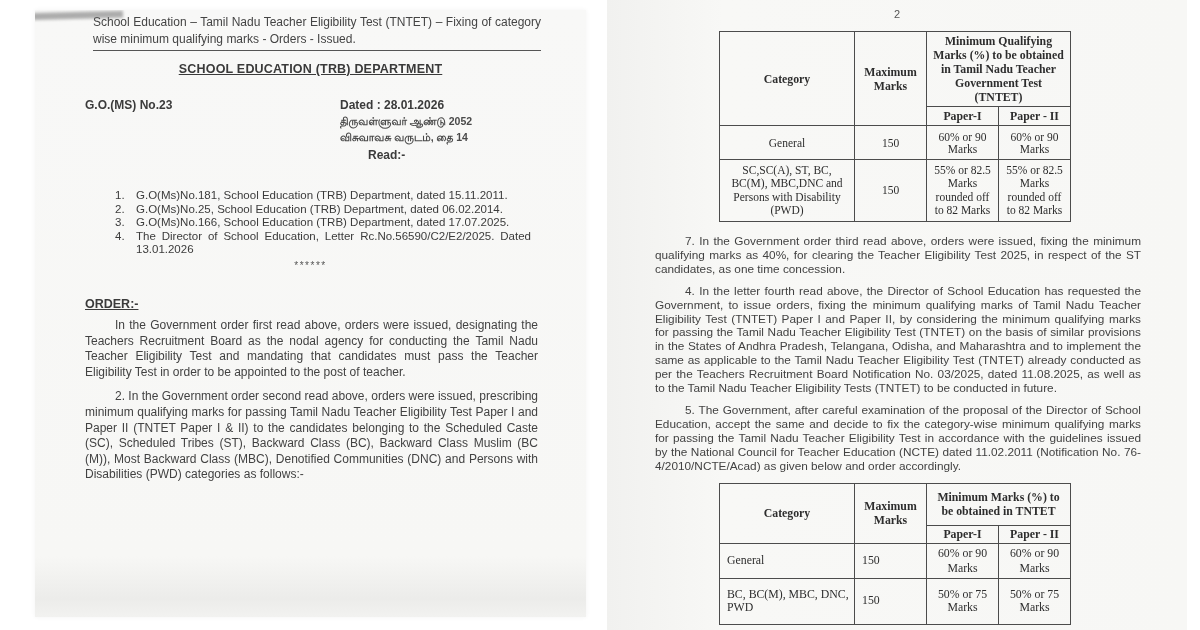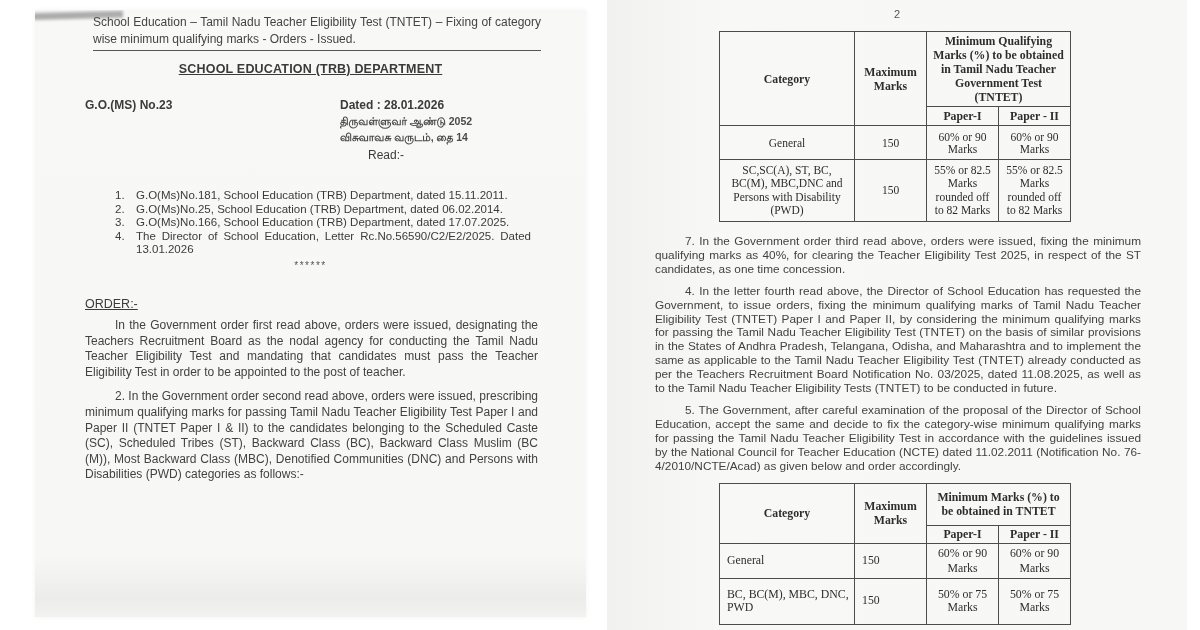--- a/index.html
+++ b/index.html
@@ -35,25 +35,25 @@
   }
   .dept-title {
     margin-top:11px; text-align:center; font-weight:bold; font-size:12.5px;
     text-decoration:underline; letter-spacing:.2px; color:#3a3a3a;
   }
   .go-block { position:relative; height:88px; margin-top:22px; font-size:12px; }
   .go-no   { position:absolute; left:50px; top:0; font-weight:bold; }
   .dated   { position:absolute; left:305px; top:0; font-weight:bold; }
   .tamil-1 { position:absolute; left:305px; top:17px; font-size:10.5px; font-weight:bold; color:#4a4a4a; }
   .tamil-2 { position:absolute; left:305px; top:33px; font-size:10.5px; font-weight:bold; color:#4a4a4a; }
-  .read-label { position:absolute; left:305px; top:50px; font-weight:normal;padding-left:28px; }
+  .read-label { position:absolute; left:305px; top:50px; font-weight:bold;padding-left:28px; }
   .read-list { margin:3px 55px 0 80px; font-size:11.5px; line-height:13.6px; }
   .read-item { display:grid; grid-template-columns:18px 1fr; column-gap:3px; text-align:justify; }
   .stars { text-align:center; font-size:10px; letter-spacing:1.5px; margin:3px 0 0 0; color:#555; }
-  .order-label { margin:26px 0 0 50px; font-weight:normal; font-size:12.5px; text-decoration:underline; }
+  .order-label { margin:26px 0 0 50px; font-weight:bold; font-size:12.5px; text-decoration:underline; }
   .body-para {
     margin:7px 48px 0 50px; font-size:12px; line-height:15.6px;
     text-align:justify; text-indent:30px; color:#424242;
   }
   .body-para + .body-para { margin-top:9px; }
   
   .pagenum { text-align:center; font-size:11px; margin-top:8px; color:#555; }
   .doc-table {
     border-collapse:collapse; margin-left:112px; width:352px;
     font-family:"Liberation Serif", serif; font-size:11.5px; color:#2d2d2d;

